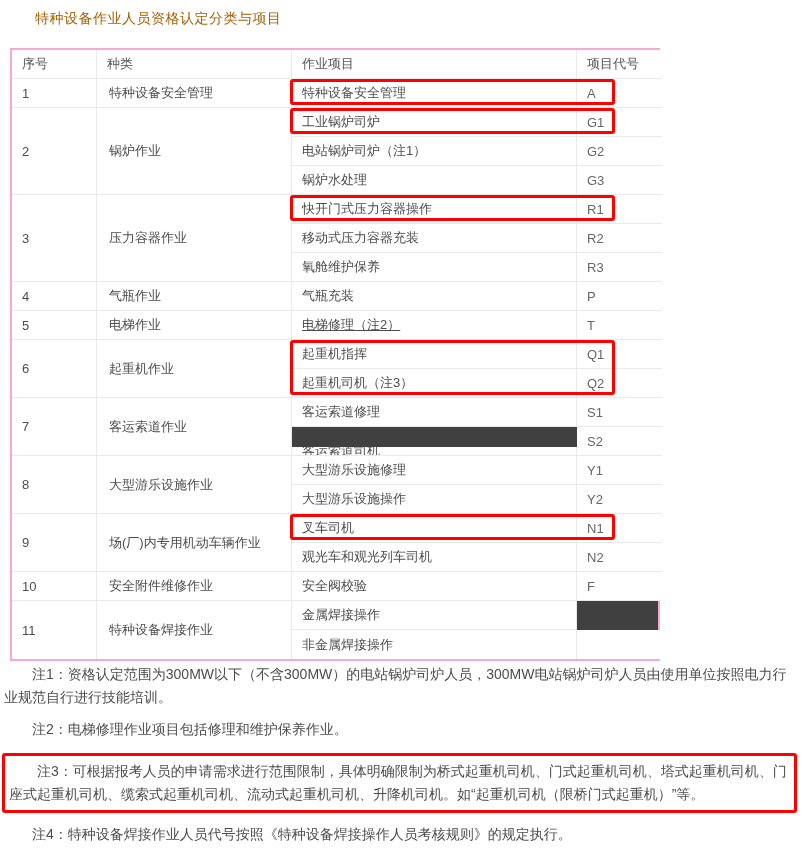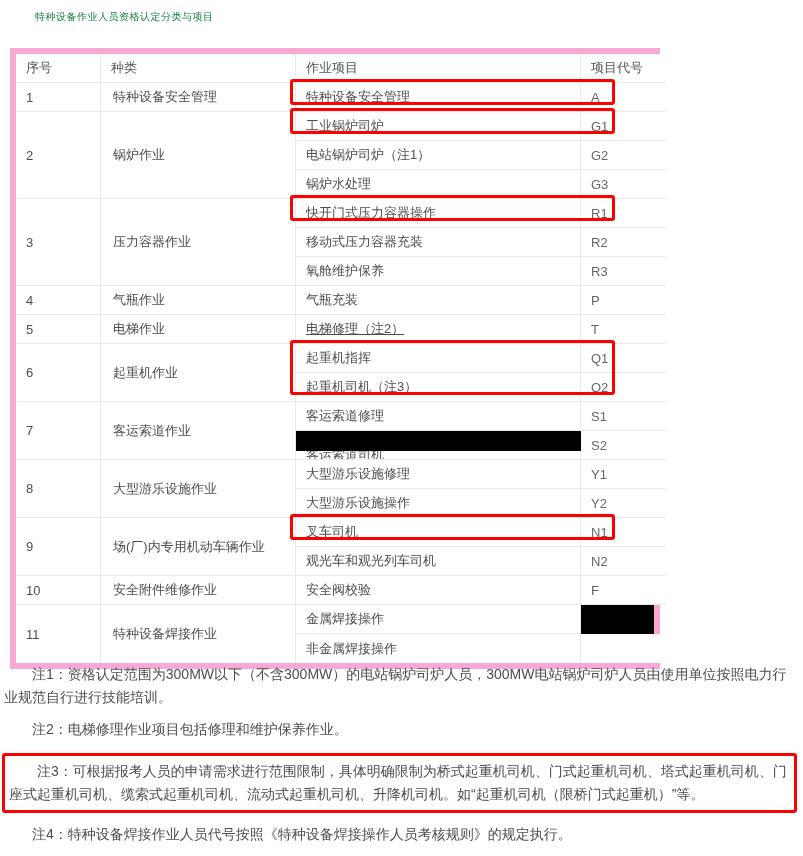--- a/index.html
+++ b/index.html
@@ -1,24 +1,24 @@
 <!DOCTYPE html>
 <html><head>
 <meta charset="utf-8">
 <style>
   html,body{margin:0;padding:0;background:#fff;}
   .page{
     position:relative;width:803px;height:856px;background:#ffffff;overflow:hidden;
     font-family:"Liberation Sans","DejaVu Sans",sans-serif;color:#4d4d4d;
   }
-  .title{position:absolute;left:35px;top:10px;font-size:10px;color:#15803d;letter-spacing:.5px;}
+  .title{position:absolute;left:35px;top:10px;font-size:14px;color:#a16207;letter-spacing:.5px;}
   .table-wrap{position:absolute;left:10px;top:48px;width:650px;}
   .grid{
     display:grid;grid-template-columns:85px 195px 285px 85px;grid-auto-rows:29px;
-    border:6px solid #f9a8d4;background:#000000;position:relative;
+    border:2px solid #f9a8d4;background:#404040;position:relative;
   }
   .cell{
     box-sizing:border-box;display:flex;align-items:center;
     border-right:1px solid #e9e9e9;border-bottom:1px solid #e9e9e9;
     font-size:13px;padding-left:10px;white-space:nowrap;overflow:hidden;
     color:#4d4d4d;background:#fff;
   }
   .cell.cat{padding-left:12px;}
   .cell.code{color:#666;}
   .cell.header{color:#555;}

